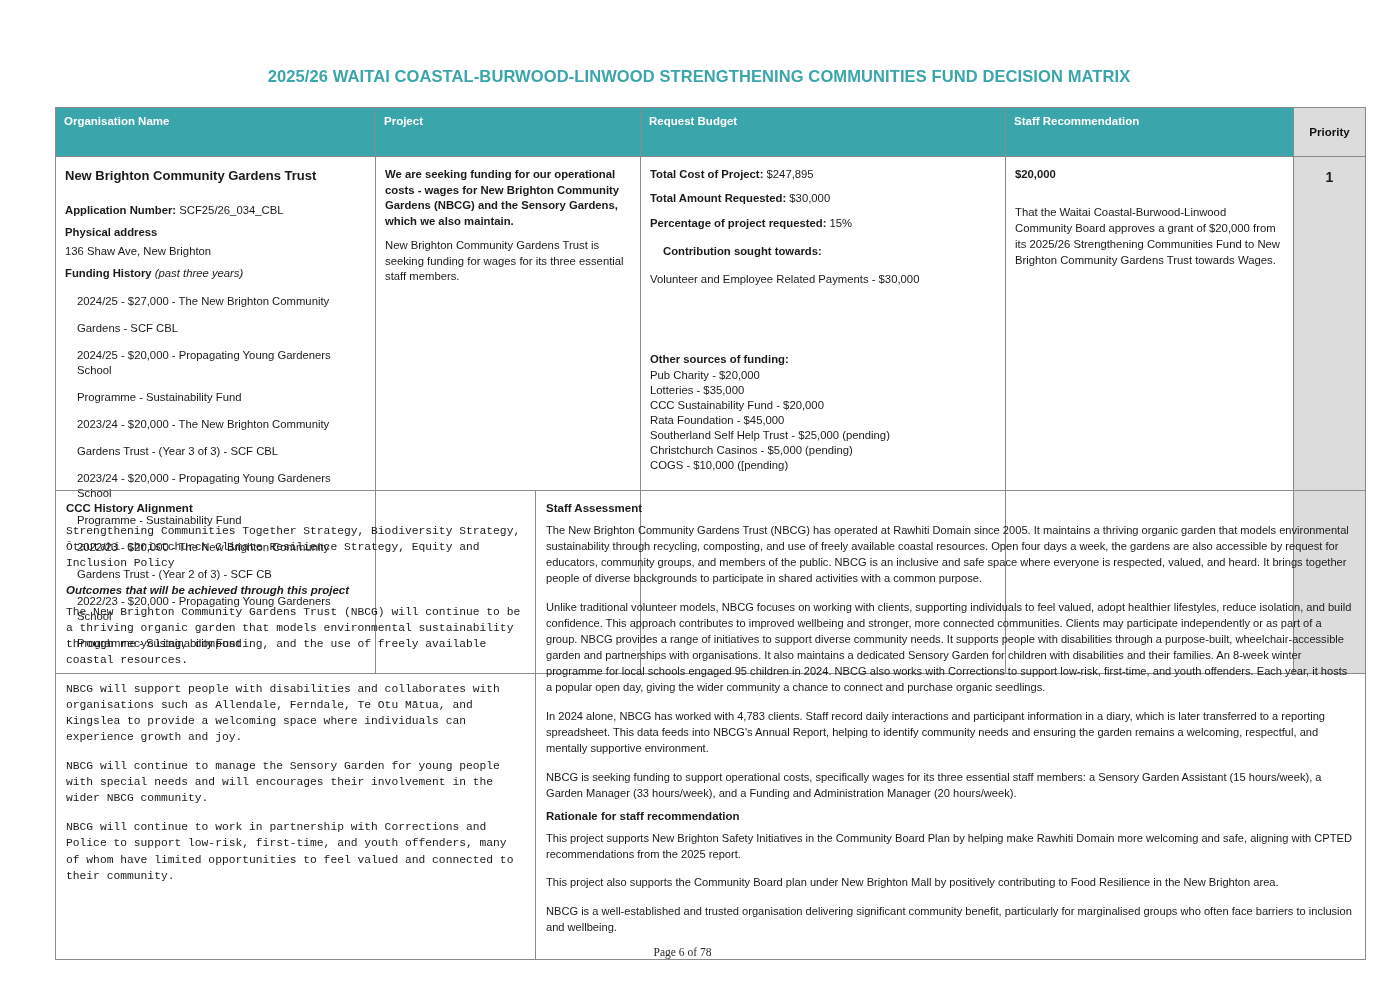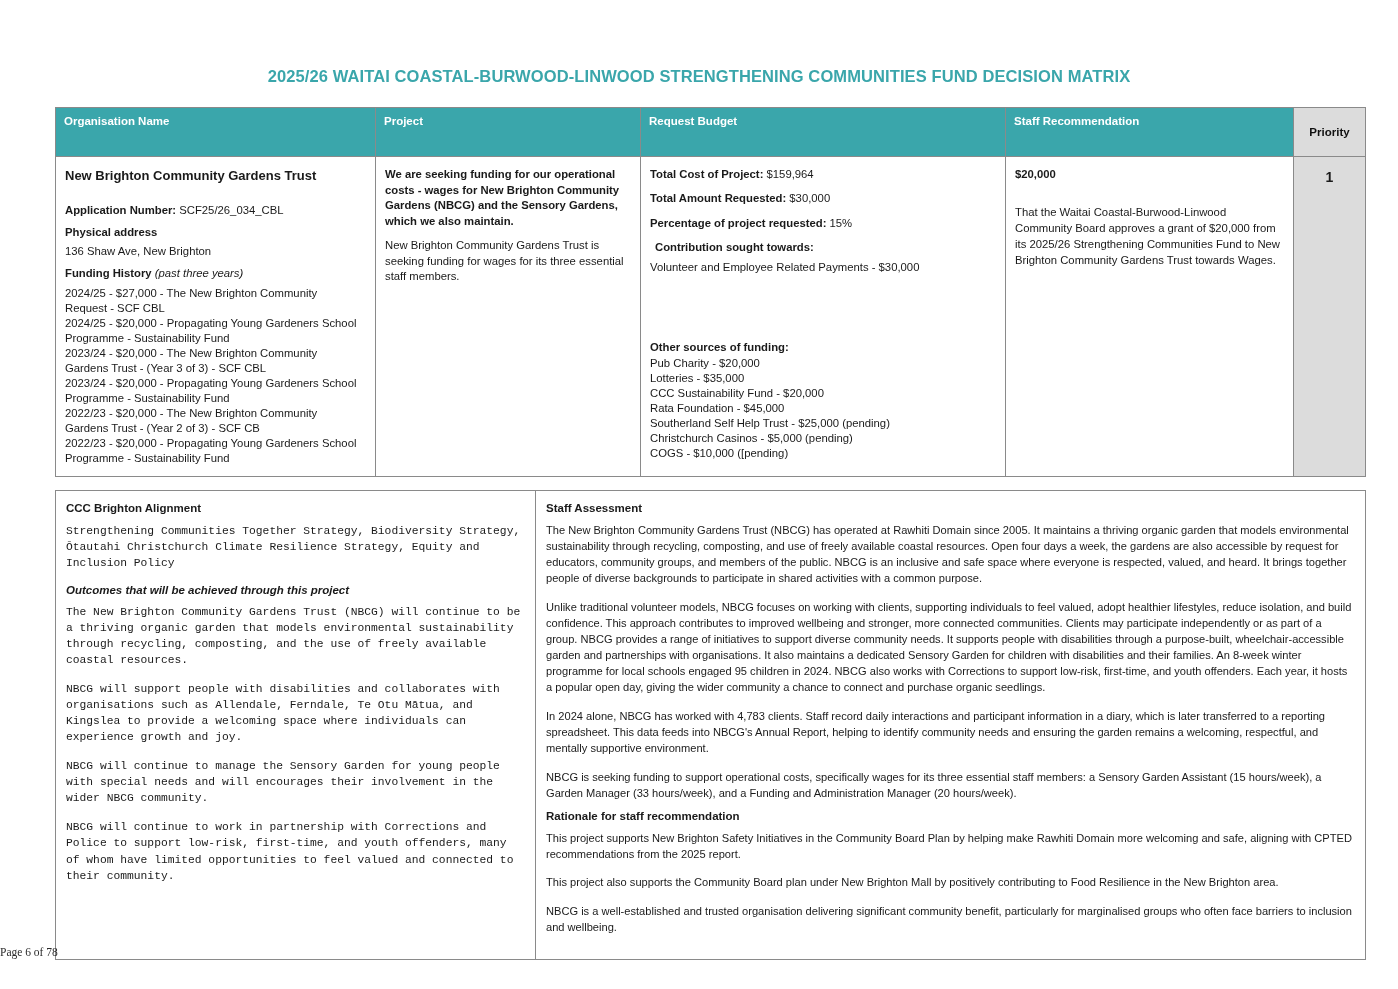--- a/index.html
+++ b/index.html
@@ -89,33 +89,33 @@
   .org-name {
     font-size: 13px;
     font-weight: bold;
     margin: 0 0 4px 0;
   }
   .blank-gap { height: 14px; }
   .lbl { font-weight: bold; }
   .kv { margin: 0 0 7px 0; }
   .kv-tight { margin: 0 0 4px 0; }
   .plain { margin: 0 0 7px 0; }
-  .hist-line { margin: 0; line-height: 1.33; }
+  .hist-line { margin: 12px; line-height: 1.33; }
   .hist-block { margin-top: 2px; }
   .italic { font-style: italic; font-weight: normal; }
 
   .proj-bold {
     font-weight: bold;
     margin: 0 0 9px 0;
     line-height: 1.38;
   }
   .proj-body { margin: 0; line-height: 1.38; }
 
   .budget-line { margin: 0 0 9px 0; }
-  .contrib-head { margin: 5px; font-weight: bold; }
+  .contrib-head { margin: 13px; font-weight: bold; }
   .contrib-body { margin: 0; }
   .other-block { margin-top: 65px; }
   .other-head { margin: 0; font-weight: bold; }
   .other-line { margin: 0; line-height: 1.33; }
 
   .rec-amount { font-weight: bold; margin: 0; }
   .rec-body { margin: 22px 0 0 0; line-height: 1.42; }
 
   
   .detail {
@@ -158,21 +158,21 @@
     margin: 0 0 13px 0;
   }
   .assess-p.tight-after { margin-bottom: 8px; }
 
   
   .footer {
     position: absolute;
     left: 0;
     top: 946px;
     width: 1365px;
-    text-align: left;
+    text-align: center;
     font-family: "Liberation Serif", serif;
     font-size: 11.5px;
     color: #2a2a2a;
   }
 </style>
 </head>
 <body>
 
 <div class="page">
 
@@ -200,41 +200,41 @@
 
         <td>
           <p class="org-name">New Brighton Community Gardens Trust</p>
           <div class="blank-gap"></div>
           <p class="kv"><span class="lbl">Application Number:</span> <span>SCF25/26_034_CBL</span></p>
           <p class="kv-tight lbl">Physical address</p>
           <p class="plain">136 Shaw Ave, New Brighton</p>
           <p class="kv-tight"><span class="lbl">Funding History</span> <span class="italic">(past three years)</span></p>
           <div class="hist-block">
             <p class="hist-line">2024/25 - $27,000 - The New Brighton Community</p>
-            <p class="hist-line">Request - SCF CBL</p>
+            <p class="hist-line">Gardens - SCF CBL</p>
             <p class="hist-line">2024/25 - $20,000 - Propagating Young Gardeners School</p>
             <p class="hist-line">Programme - Sustainability Fund</p>
             <p class="hist-line">2023/24 - $20,000 - The New Brighton Community</p>
             <p class="hist-line">Gardens Trust - (Year 3 of 3) - SCF CBL</p>
             <p class="hist-line">2023/24 - $20,000 - Propagating Young Gardeners School</p>
             <p class="hist-line">Programme - Sustainability Fund</p>
             <p class="hist-line">2022/23 - $20,000 - The New Brighton Community</p>
             <p class="hist-line">Gardens Trust - (Year 2 of 3) - SCF CB</p>
             <p class="hist-line">2022/23 - $20,000 - Propagating Young Gardeners School</p>
             <p class="hist-line">Programme - Sustainability Fund</p>
           </div>
         </td>
 
         <td>
           <p class="proj-bold">We are seeking funding for our operational costs - wages for New Brighton Community Gardens (NBCG) and the Sensory Gardens, which we also maintain.</p>
           <p class="proj-body">New Brighton Community Gardens Trust is seeking funding for wages for its three essential staff members.</p>
         </td>
 
         <td>
-          <p class="budget-line"><span class="lbl">Total Cost of Project:</span> <span>$159,964</span></p>
+          <p class="budget-line"><span class="lbl">Total Cost of Project:</span> <span>$247,895</span></p>
           <p class="budget-line"><span class="lbl">Total Amount Requested:</span> <span>$30,000</span></p>
           <p class="budget-line"><span class="lbl">Percentage of project requested:</span> <span>15%</span></p>
           <p class="contrib-head">Contribution sought towards:</p>
           <p class="contrib-body">Volunteer and Employee Related Payments - $30,000</p>
           <div class="other-block">
             <p class="other-head">Other sources of funding:</p>
             <p class="other-line">Pub Charity - $20,000</p>
             <p class="other-line">Lotteries - $35,000</p>
             <p class="other-line">CCC Sustainability Fund - $20,000</p>
             <p class="other-line">Rata Foundation - $45,000</p>
@@ -256,21 +256,21 @@
 
   <table class="detail">
     <colgroup>
       <col class="col-strategy">
         <col class="col-assess">
     </colgroup>
     <tbody>
       <tr>
 
         <td>
-          <p class="sec-head">CCC Brighton Alignment</p>
+          <p class="sec-head">CCC History Alignment</p>
           <p class="strategy-p">Strengthening Communities Together Strategy, Biodiversity Strategy, Ōtautahi Christchurch Climate Resilience Strategy, Equity and Inclusion Policy</p>
           <p class="sub-head">Outcomes that will be achieved through this project</p>
           <p class="strategy-p">The New Brighton Community Gardens Trust (NBCG) will continue to be a thriving organic garden that models environmental sustainability through recycling, composting, and the use of freely available coastal resources.</p>
           <p class="strategy-p">NBCG will support people with disabilities and collaborates with organisations such as Allendale, Ferndale, Te Otu Mātua, and Kingslea to provide a welcoming space where individuals can experience growth and joy.</p>
           <p class="strategy-p">NBCG will continue to manage the Sensory Garden for young people with special needs and will encourages their involvement in the wider NBCG community.</p>
           <p class="strategy-p">NBCG will continue to work in partnership with Corrections and Police to support low-risk, first-time, and youth offenders, many of whom have limited opportunities to feel valued and connected to their community.</p>
         </td>
 
         <td>
           <p class="sec-head">Staff Assessment</p>

